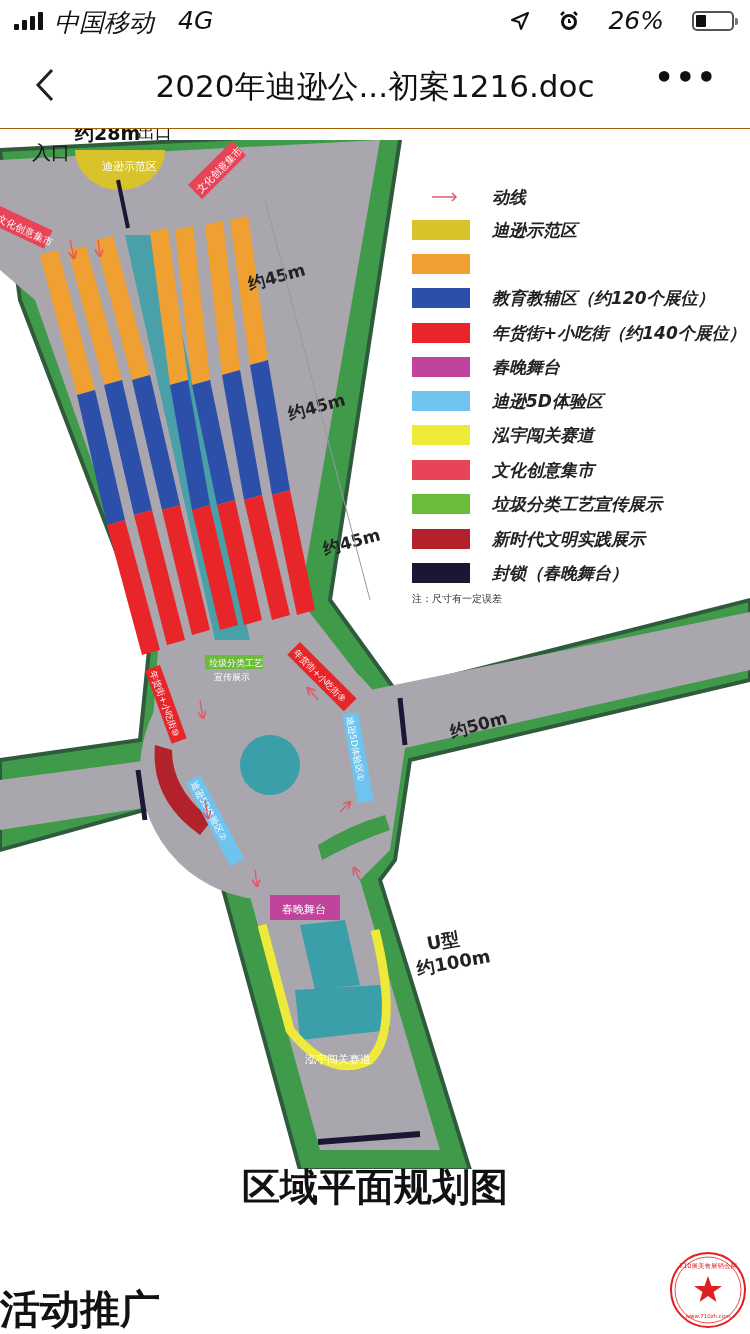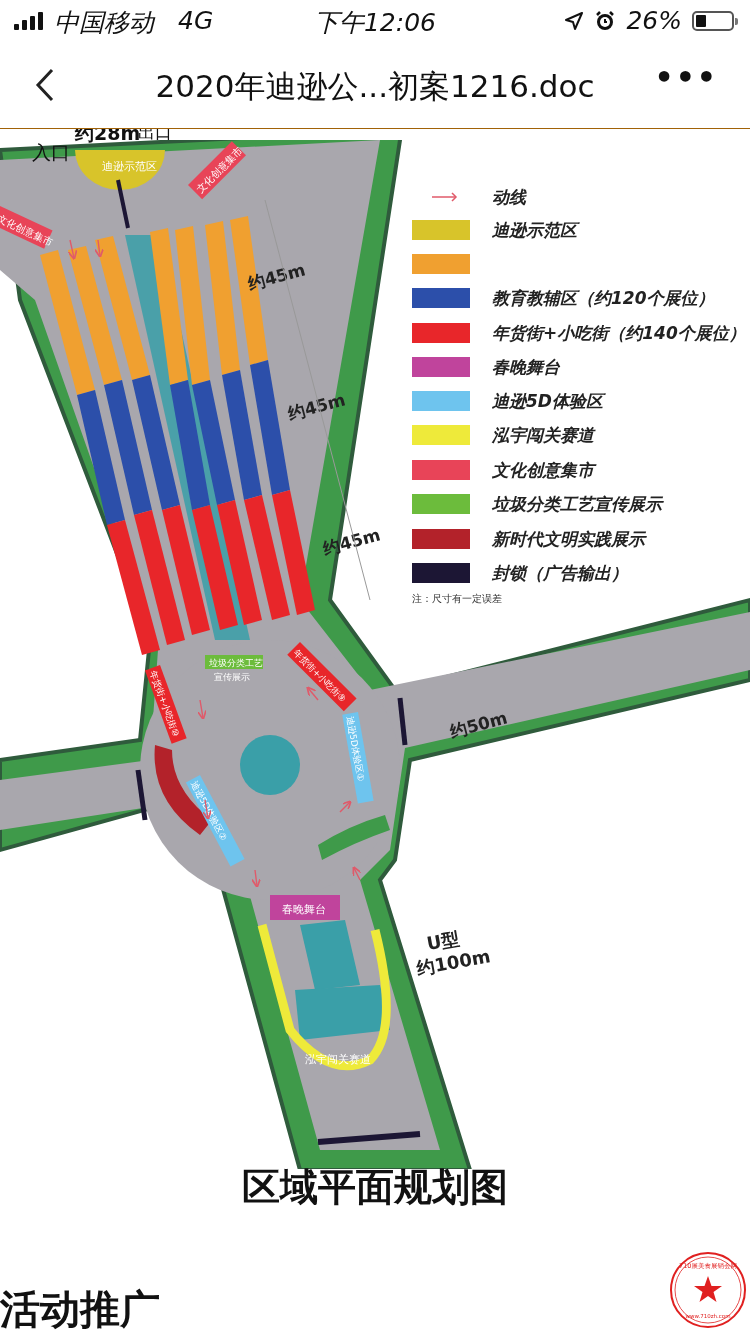--- a/index.html
+++ b/index.html
@@ -3,21 +3,21 @@
 <meta charset="utf-8">
 <style>
   html,body{margin:0;padding:0;}
   body{width:750px;height:1334px;background:#fff;position:relative;overflow:hidden;font-family:"DejaVu Sans","Liberation Sans",sans-serif;color:#111;}
   .status-bar{position:absolute;left:0;top:0;width:750px;height:42px;font-size:25px;font-style:italic;}
   .status-bar .sig{position:absolute;left:14px;top:12px;display:flex;align-items:flex-end;gap:3px;height:18px;}
   .status-bar .sig span{display:block;width:5px;background:#111;border-radius:1px;}
   .status-bar .carrier{position:absolute;left:54px;top:6px;}
   .status-bar .net{position:absolute;left:170px;top:6px;margin-left:8px;}
   .status-bar .time{position:absolute;left:0;width:750px;text-align:center;top:6px;}
-  .status-bar .right{position:absolute;right:16px;top:6px;display:flex;align-items:center;gap:10px;}
+  .status-bar .right{position:absolute;right:16px;top:6px;display:flex;align-items:center;gap:28px;}
   .battery{width:42px;height:20px;border:2px solid #555;border-radius:5px;position:relative;box-sizing:border-box;}
   .battery .lvl{position:absolute;left:2px;top:2px;bottom:2px;width:10px;background:#111;border-radius:1px;}
   .battery::after{content:"";position:absolute;right:-6px;top:5px;width:3px;height:7px;background:#777;border-radius:0 2px 2px 0;}
   .nav-bar{position:absolute;left:0;top:42px;width:750px;height:86px;border-bottom:5px solid #a16207;}
   .nav-back{position:absolute;left:28px;top:22px;width:40px;height:42px;}
   .nav-title{position:absolute;left:0;width:750px;top:24px;text-align:center;font-size:31px;}
   .nav-more{position:absolute;right:32px;top:18px;font-size:30px;letter-spacing:2px;font-weight:bold;}
   .doc{position:absolute;left:0;top:129px;width:750px;height:1205px;}
   .caption{position:absolute;left:0;width:750px;top:1162px;text-align:center;font-size:38px;font-weight:bold;}
   .section-heading{position:absolute;left:0;top:1282px;font-size:40px;font-weight:bold;}
@@ -33,21 +33,20 @@
 
 <div class="status-bar">
   <div class="sig">
     <span style="height:6px"></span>
       <span style="height:10px"></span>
       <span style="height:14px"></span>
       <span style="height:18px"></span>
   </div>
   <span class="carrier">中国移动</span>
   <span class="net">4G</span>
-  <span class="time">下午12:06</span>
   <div class="right">
     <svg width="20" height="20" viewBox="0 0 20 20">
         <path d="M18 2 L2 9 L9 11 L11 18 Z" fill="none" stroke="#111" stroke-width="2" stroke-linejoin="round"></path>
       </svg>
     <svg width="22" height="22" viewBox="0 0 22 22">
         <circle cx="11" cy="12" r="8" fill="#111"></circle>
         <circle cx="11" cy="12" r="5" fill="#fff"></circle>
         <path d="M11 9 V12 H13" stroke="#111" stroke-width="2" fill="none"></path>
         <path d="M3 5 L6 2 M19 5 L16 2" stroke="#111" stroke-width="2.5"></path>
       </svg>
@@ -223,21 +222,21 @@
     <div class="row" style="top:307px">
         <div class="sw" style="background:#6cbc3c"></div>
         <span class="lbl">垃圾分类工艺宣传展示</span>
       </div>
     <div class="row" style="top:342px">
         <div class="sw" style="background:#b3222a"></div>
         <span class="lbl">新时代文明实践展示</span>
       </div>
     <div class="row" style="top:376px">
         <div class="sw" style="background:#1c1634"></div>
-        <span class="lbl">封锁（广告输出）</span>
+        <span class="lbl">封锁（春晚舞台）</span>
       </div>
     <div class="note">注：尺寸有一定误差</div>
   </div>
 </div>
 
 <div class="caption">区域平面规划图</div>
 <div class="section-heading">活动推广</div>
 
 <svg class="stamp" viewBox="0 0 80 80">
   <circle cx="40" cy="40" r="37" fill="none" stroke="#e02020" stroke-width="2"></circle>

